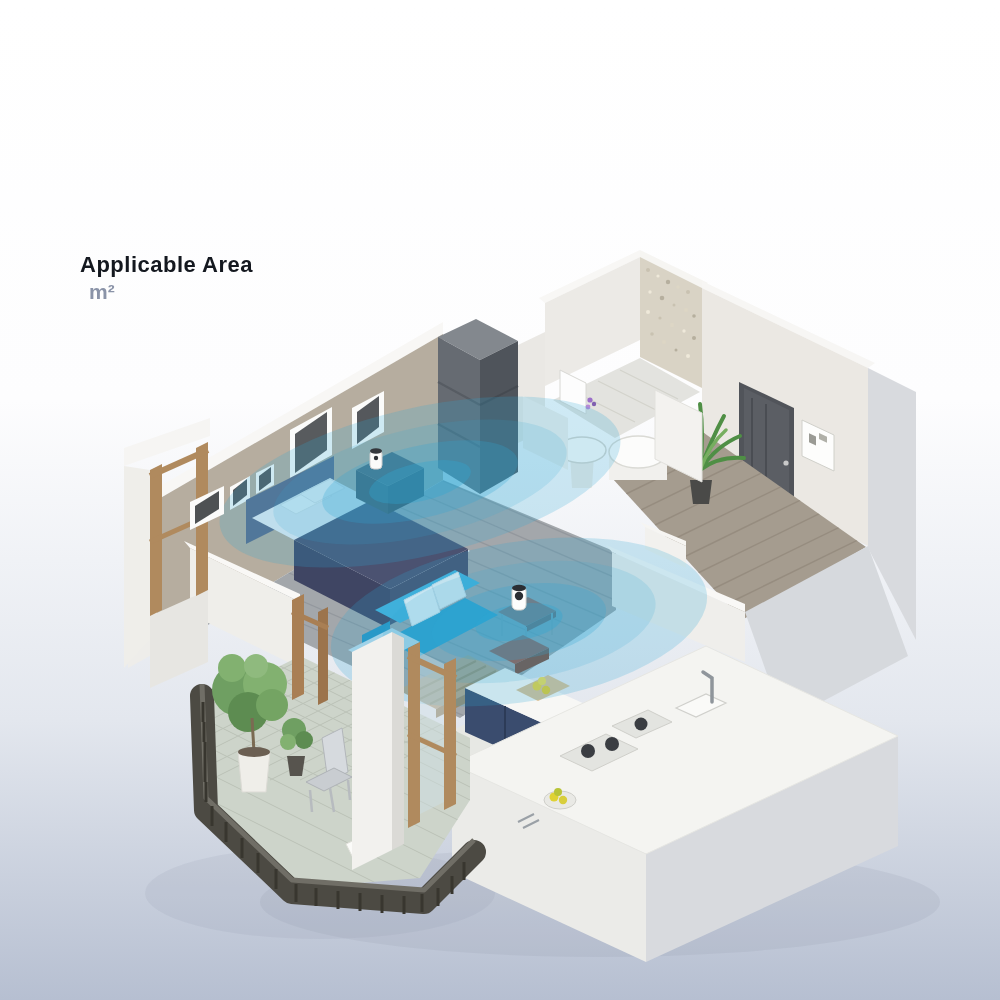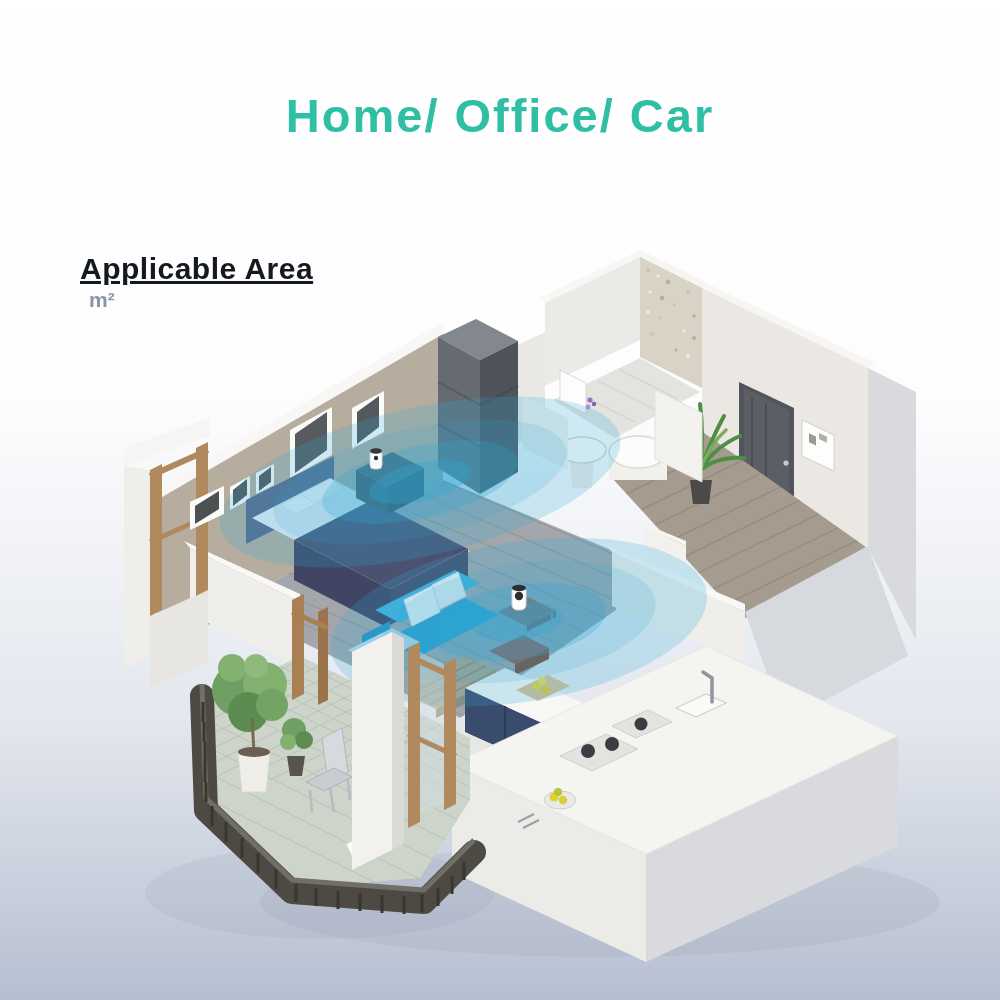--- a/index.html
+++ b/index.html
@@ -2,32 +2,31 @@
 <html style="--accent: #2fbfa4; --heading: #14181f; --area-value: #2b3350; --area-unit: #8a93a8; --signal: #2fa8d4; --sofa: #2d9fce; --cabinet-navy: #3a4c6e; --wall: #edebe7;"><head>
 <meta charset="utf-8">
 <style>
   html,body{margin:0;padding:0;}
   body{width:1000px;height:1000px;overflow:hidden;font-family:"Liberation Sans",sans-serif;}
   .stage{position:relative;width:1000px;height:1000px;
     background:linear-gradient(180deg,#ffffff 0%,#fdfdfe 40%,#e3e7ee 72%,#b6bfd1 100%);}
   .title{position:absolute;top:88px;left:0;width:1000px;text-align:center;
     font-size:47px;font-weight:bold;letter-spacing:2px;color:var(--accent,#2fbfa4);}
   .area-block{position:absolute;left:80px;top:252px;}
-  .area-label{font-size:30px;font-weight:bold;color:var(--heading,#14181f);letter-spacing:.5px;text-decoration:underline;}
+  .area-label{font-size:22px;font-weight:bold;color:var(--heading,#14181f);letter-spacing:.5px;}
   .area-row{margin-top:2px;display:flex;align-items:flex-end;}
   .area-value{font-size:60px;line-height:56px;font-weight:bold;color:var(--area-value,#2b3350);letter-spacing:2px;}
   .area-unit{font-size:21px;font-weight:bold;color:var(--area-unit,#8a93a8);margin-left:9px;margin-bottom:5px;}
   svg.scene{position:absolute;left:0;top:0;}
 </style>
 </head>
 <body>
 
 <div class="stage">
 
-  <div class="title">Home/ Office/ Car</div>
 
   <div class="area-block">
     <div class="area-label">Applicable Area</div>
     <div class="area-row">
       <span class="area-unit">m²</span>
     </div>
   </div>
 
   <svg class="scene" width="1000" height="1000" viewBox="0 0 1000 1000">
     <defs>

